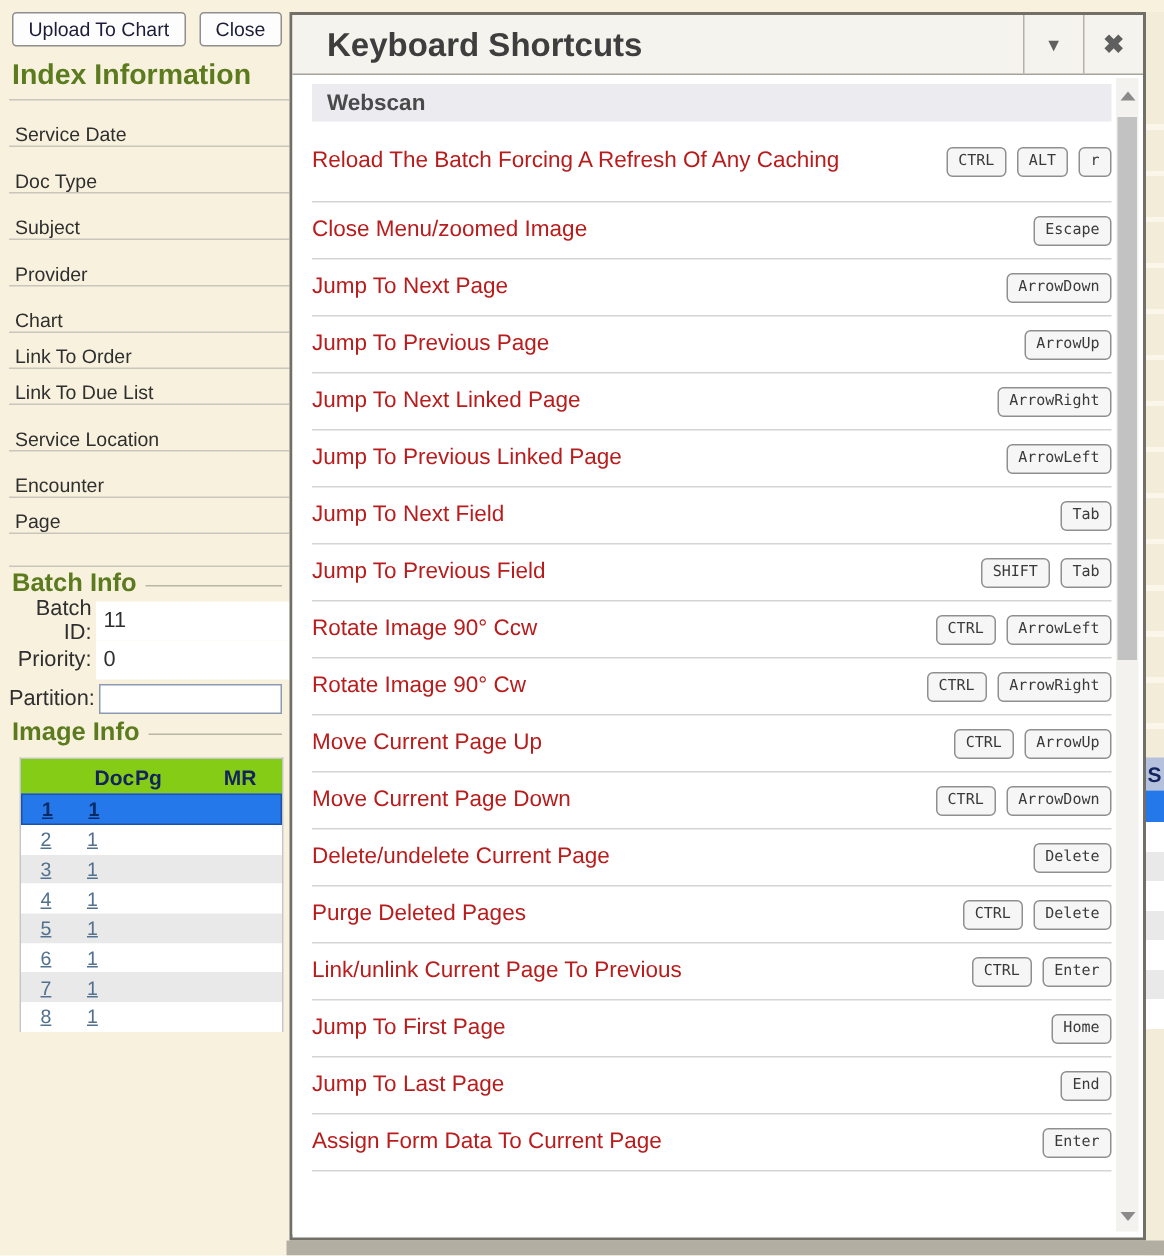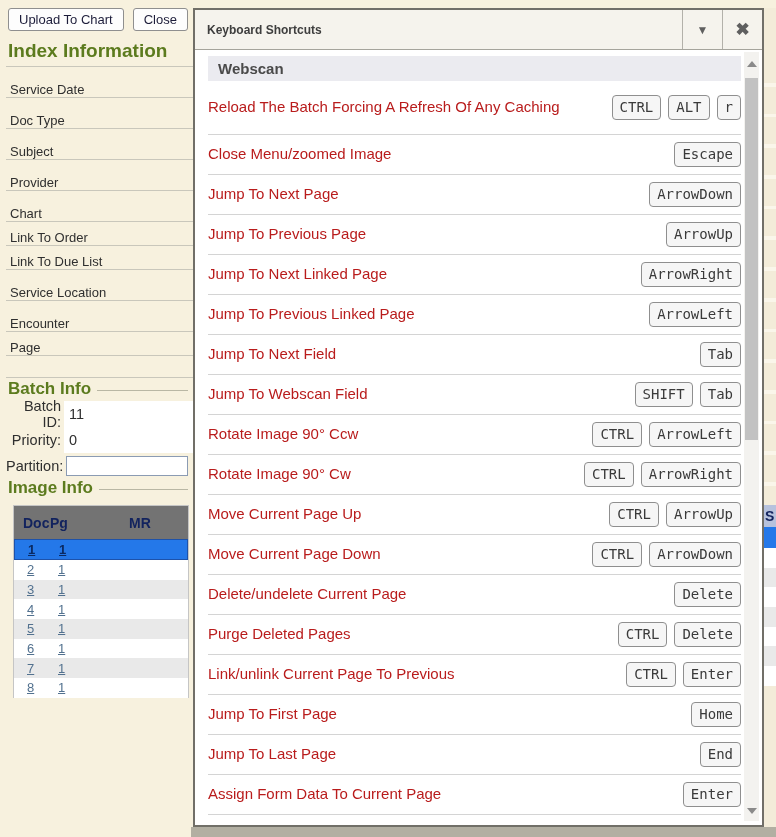--- a/index.html
+++ b/index.html
@@ -51,21 +51,21 @@
   .batch-row .blabel { width:58px; text-align:right; padding-right:3px; color:#2f2f2f; }
   .batch-row .bvalue { flex:1; background:#fff; align-self:stretch; display:flex; align-items:center; padding-left:5px; }
   .batch-row.partition-row { height:25px; }
   .partition-input {
     width:122px; height:20px; background:#fff; border:1px solid #8b9bb3;
     font-family:"Liberation Sans", sans-serif; font-size:13px; padding:0 4px;
   }
 
   .image-heading { position:absolute; left:8px; top:478px; width:180px;justify-content:center; }
   .image-table { position:absolute; left:13px; top:505px; width:176px; border:1px solid #c5c5c5; border-bottom:none; background:#fff; }
-  .it-header { display:flex; background:#737373; color:#12235e; font-weight:bold; font-size:14px; height:33px; align-items:center; }
+  .it-header { display:flex; background:#84cc16; color:#12235e; font-weight:bold; font-size:14px; height:23px; align-items:center;padding-left:40px; }
   .it-header .c-doc { width:36px; padding-left:9px; }
   .it-header .c-pg  { width:42px; }
   .it-header .c-mr  { flex:1; text-align:center; }
   .it-row { display:flex; align-items:center; height:19.7px; font-size:13px; }
   .it-row:nth-child(odd) { background:#e9e9e9; }
   .it-row:nth-child(even) { background:#ffffff; }
   .it-row a { color:#52718f; text-decoration:underline; cursor:pointer; }
   .it-row .c-doc { width:36px; padding-left:13px; }
   .it-row .c-pg  { width:42px; padding-left:8px; }
   .it-row.selected { background:#2478e9; border:1px solid #1d52aa; height:21px; }
@@ -87,22 +87,22 @@
 
   
   .modal {
     position:absolute; left:193px; top:8px; width:571px; height:819px;
     border:2px solid #716f68; background:#fff;
   }
   .modal-header {
     height:40px; background:#f5f3ed; border-bottom:1px solid #a5a49c;
     display:flex; align-items:stretch;
   }
-  .modal-title { flex:1; display:flex; align-items:center; padding-left:12px;
-                 font-size:12px; font-weight:bold; color:#3e3e3e; }
+  .modal-title { flex:1; display:flex; align-items:center; padding-left:23px;
+                 font-size:22px; font-weight:bold; color:#3e3e3e; }
   .hdr-btn {
     width:40px; display:flex; align-items:center; justify-content:center;
     border-left:1px solid #b3b1aa; color:#5f5f5f; cursor:pointer;
   }
   .hdr-btn.collapse { font-size:12px; }
   .hdr-btn.close { font-size:17px; font-weight:bold; }
 
   .modal-content { position:relative; height:773px; overflow:hidden; background:#fff; }
   .show-hidden { text-align:right; margin:12px 30px 0 0; font-size:15px; color:#3a3a3a; cursor:pointer; }
   .webscan-bar {
@@ -111,21 +111,21 @@
   }
   .shortcut-rows { margin:0 21px 0 13px; }
   .shortcut-row {
     display:flex; align-items:center; justify-content:space-between;
     min-height:38px; padding:7px 0; border-bottom:1px solid #d4d4d4;
   }
   .shortcut-row:first-child { min-height:54px; }
   .sc-label { flex:1; font-size:15px; color:#b91c1c; padding-right:14px; line-height:1.35; }
   .sc-keys { display:flex; gap:7px; flex:none; }
   .kbd {
-    font-family:"DejaVu Sans Mono", monospace; font-size:14px; color:#3a3a3a;
+    font-family:"DejaVu Sans Mono", monospace; font-size:10px; color:#3a3a3a;
     background:#f6f6f6; border:1px solid #8f8f8f; border-radius:4px;
     padding:3px 7px 4px; white-space:nowrap;
   }
 
   
   .scrollbar { position:absolute; right:3px; top:2px; width:15px; height:769px; background:#f3f2ef; }
   .sb-arrow { position:absolute; left:0; width:15px; height:16px; display:flex; align-items:center; justify-content:center; cursor:pointer; }
   .sb-arrow.up { top:4px; }
   .sb-arrow.down { bottom:2px; }
   .tri-up { width:0; height:0; border-left:5px solid transparent; border-right:5px solid transparent; border-bottom:6px solid #8a8a8a; }
@@ -335,21 +335,21 @@
   </div>
 
   <div class="shortcut-row">
     <div class="sc-label">Jump To Next Field</div>
     <div class="sc-keys">
             <span class="kbd">Tab</span>
           </div>
   </div>
 
   <div class="shortcut-row">
-    <div class="sc-label">Jump To Webscan Field</div>
+    <div class="sc-label">Jump To Previous Field</div>
     <div class="sc-keys">
             <span class="kbd">SHIFT</span>
             <span class="kbd">Tab</span>
           </div>
   </div>
 
   <div class="shortcut-row">
     <div class="sc-label">Rotate Image 90° Ccw</div>
     <div class="sc-keys">
             <span class="kbd">CTRL</span>

